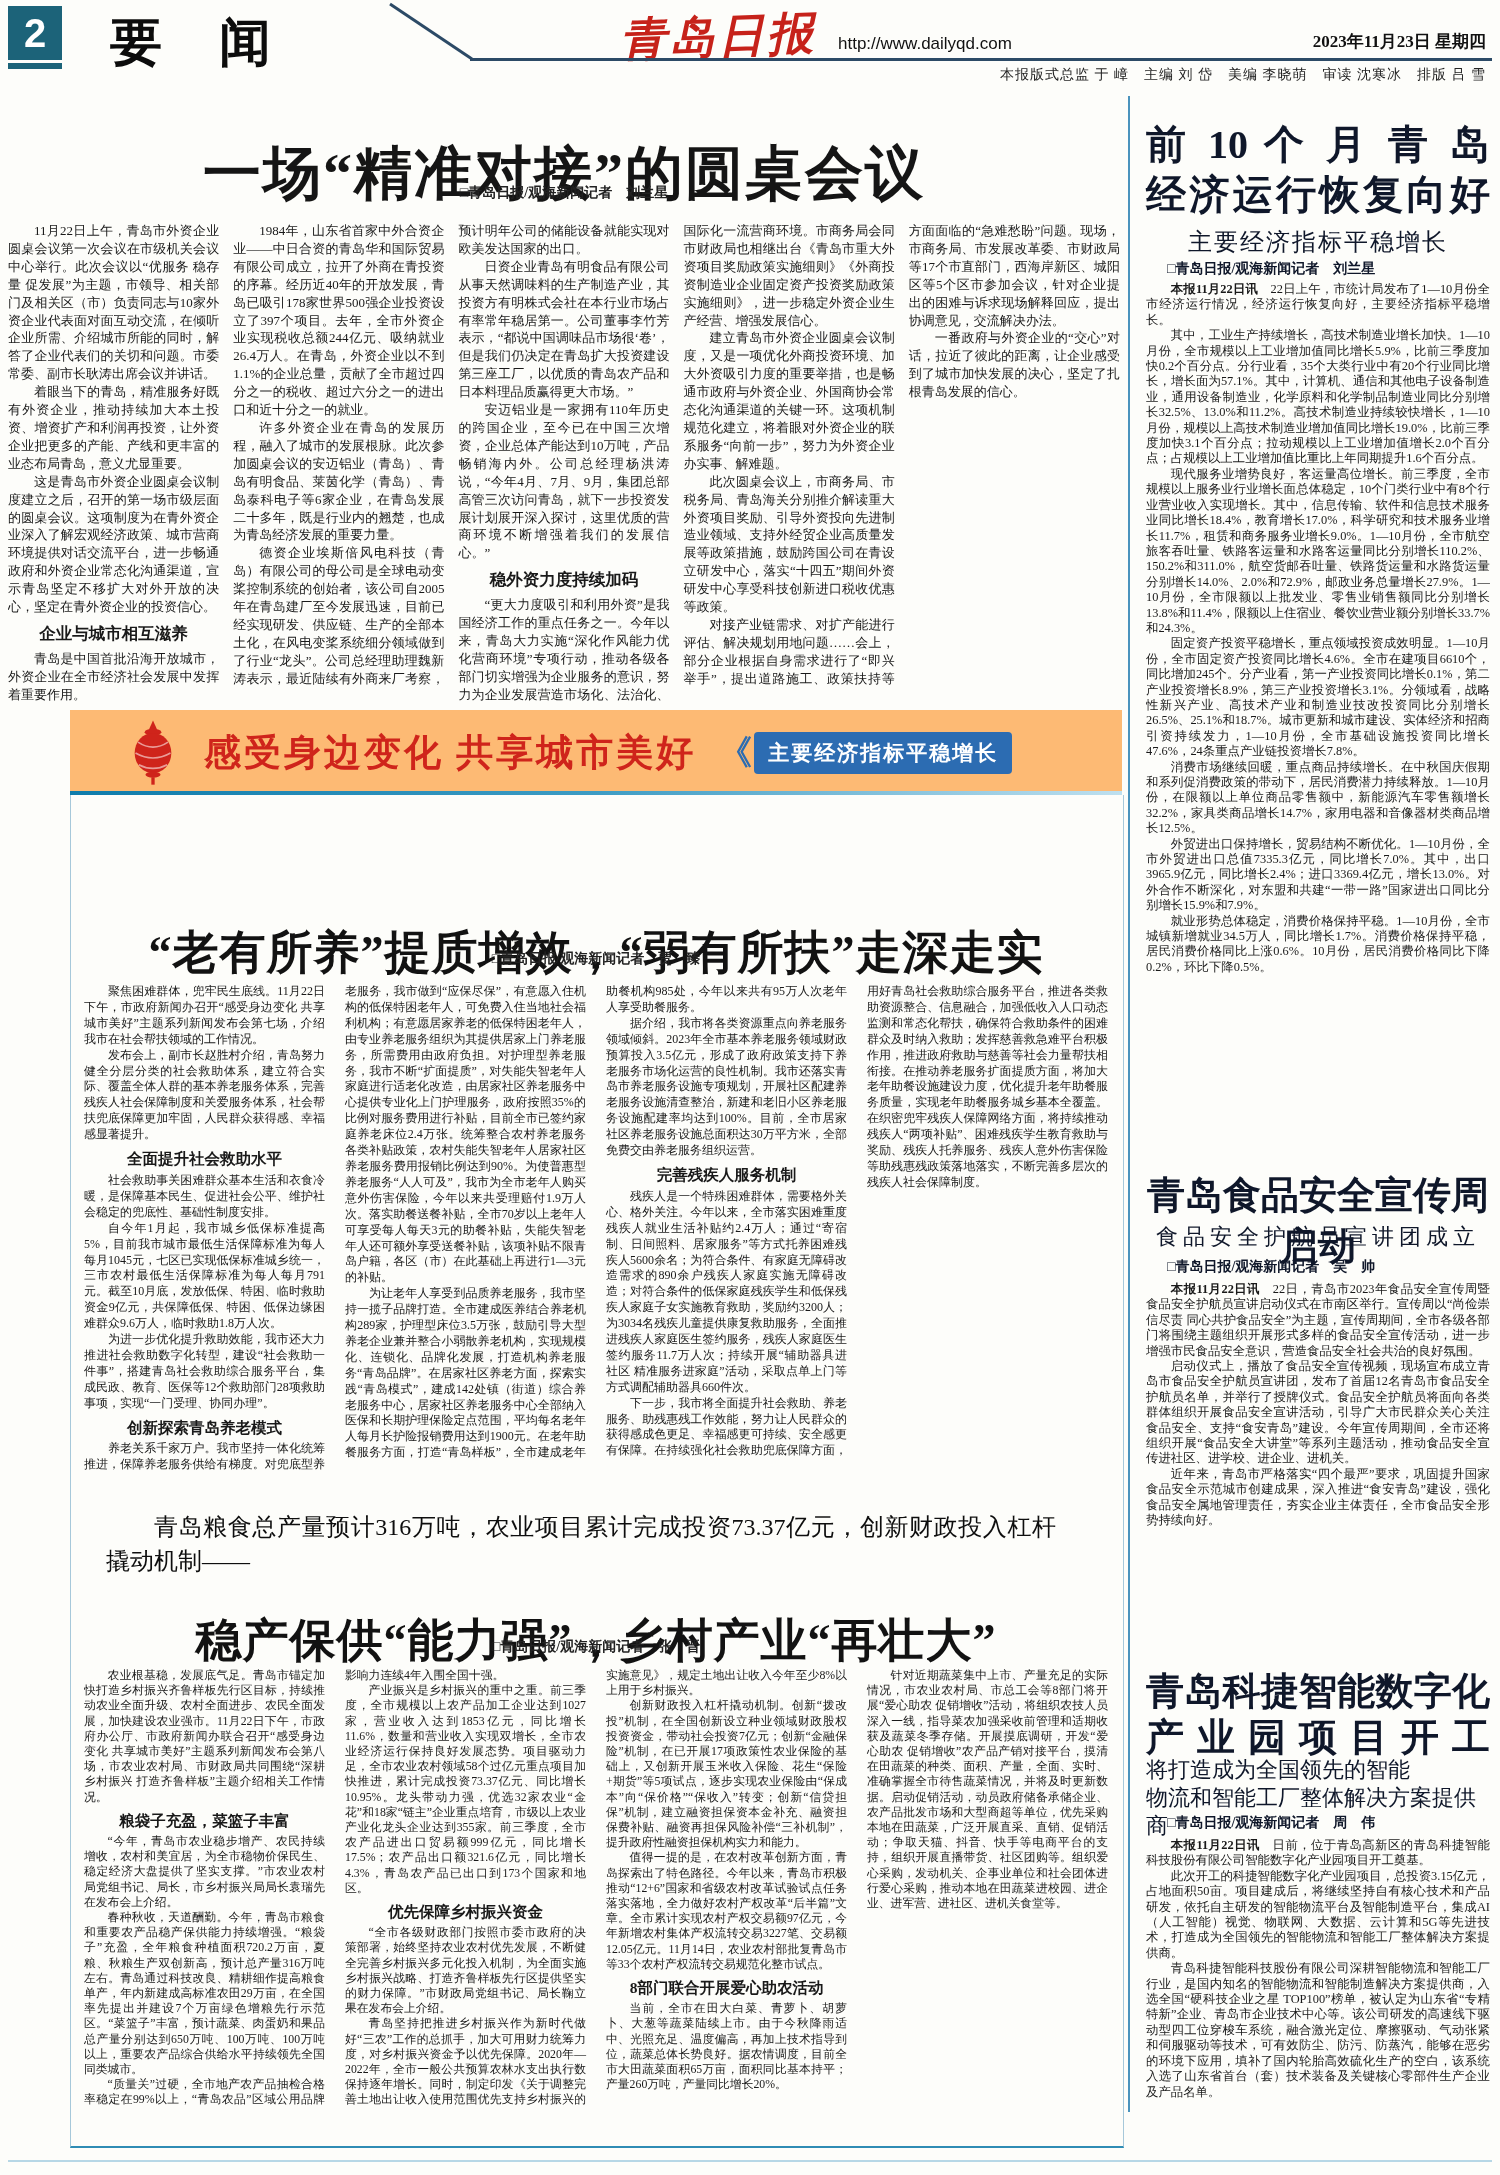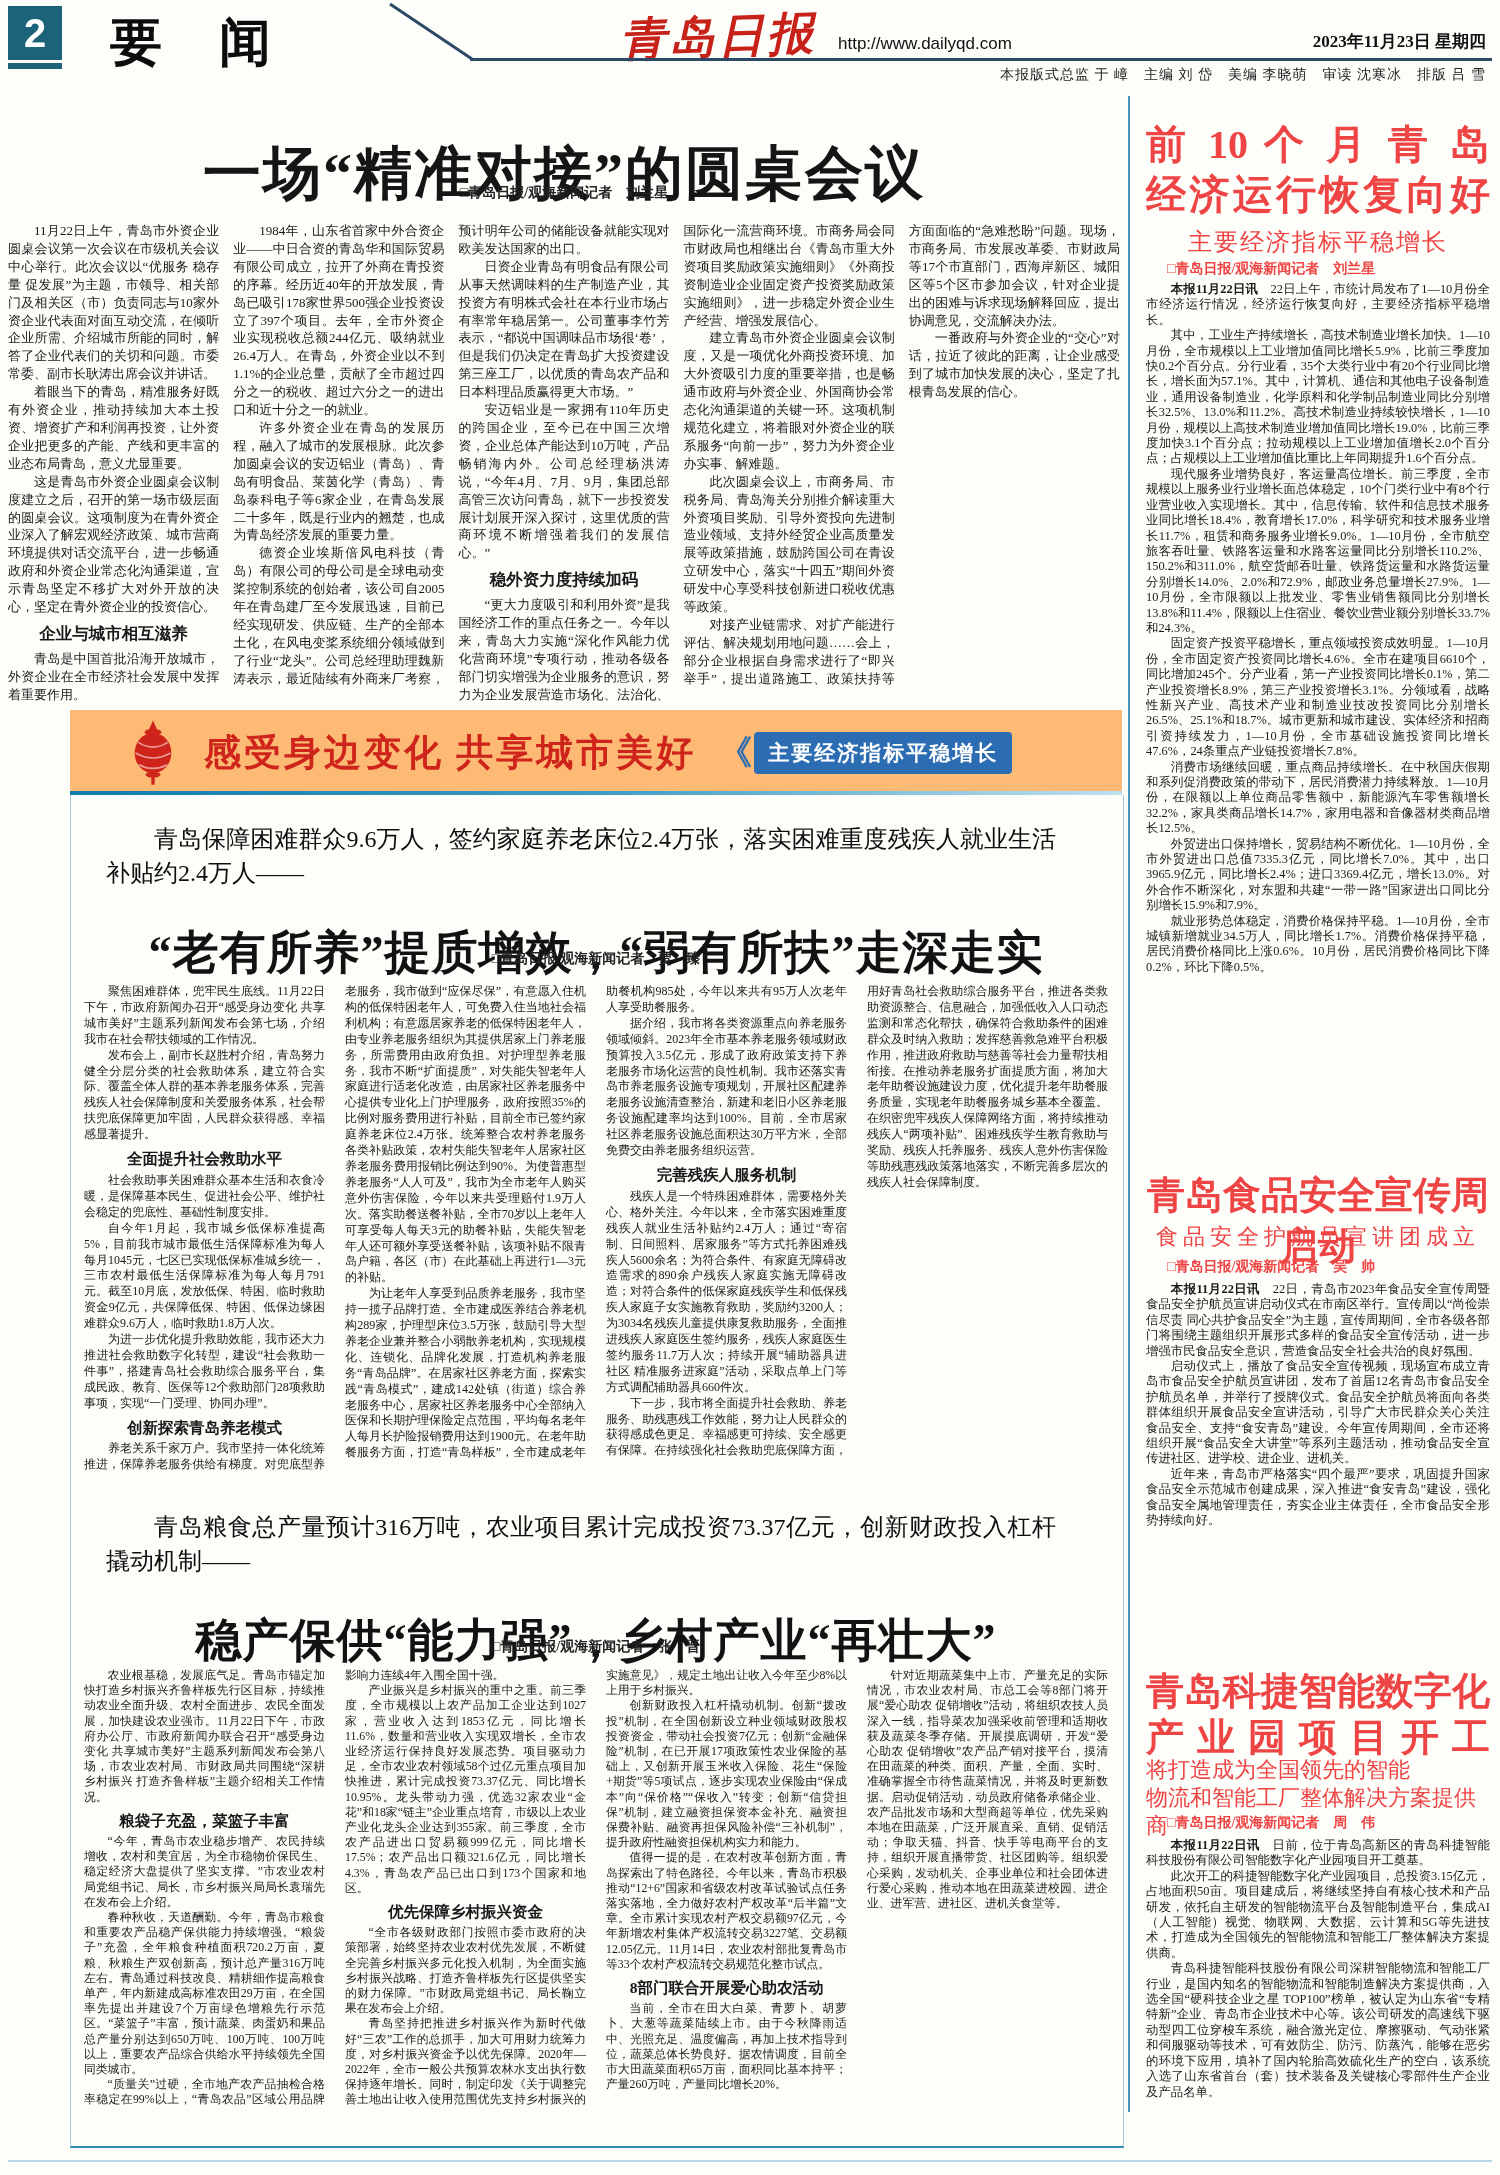--- a/index.html
+++ b/index.html
@@ -67,21 +67,21 @@
   .r-body{font-size:12.4px;line-height:15.4px;text-align:justify;overflow:hidden;position:absolute;left:1146px;width:344px;}
   .r1-body{top:282px;height:886px;}
   .r2-headline{top:1170px;font-size:38px;font-weight:900;text-align:center;}
   .r2-sub{top:1222px;font-size:22px;text-align:center;letter-spacing:5px;}
   .r2-byline{top:1258px;text-indent:1.5em;}
   .r2-body{top:1282px;height:308px;}
   .r3-headline{top:1668px;font-size:38px;line-height:46px;font-weight:900;}
   .r3-sub{top:1756px;font-size:22px;line-height:28px;text-align:left;}
   .r3-byline{top:1814px;text-indent:1.5em;}
   .r3-body{top:1838px;height:272px;}
-  .rhead{position:absolute;left:1146px;width:344px;color:#ef4444;}
+  .rhead{position:absolute;left:1146px;width:344px;color:#0f172a;}
   
   .bottom-rule-light{position:absolute;left:8px;top:2160px;width:1484px;height:2px;background:#b7d7e6;}
 </style>
 </head>
 <body>
 
 <div id="page">
 
   <div class="pagenum-box">
     <span>2</span>
@@ -132,21 +132,20 @@
       <rect x="28" y="70" width="4" height="9" fill="#cf241b"></rect>
     </svg>
     <div class="banner-title">感受身边变化 共享城市美好</div>
     <div class="banner-chevrons">《</div>
     <div class="banner-badge">主要经济指标平稳增长</div>
     <div class="banner-underline"></div>
   </div>
 
   <div class="theme-box"></div>
 
-  <div class="kicker m2-kicker">青岛保障困难群众9.6万人，签约家庭养老床位2.4万张，落实困难重度残疾人就业生活补贴约2.4万人——</div>
   <h2 class="big-headline m2-headline">“老有所养”提质增效，“弱有所扶”走深走实</h2>
   <div class="byline m2-byline">□青岛日报/观海新闻记者　贾　臻</div>
   <div class="article-cols m2-body">
       <p class="para">聚焦困难群体，兜牢民生底线。11月22日下午，市政府新闻办召开“感受身边变化 共享城市美好”主题系列新闻发布会第七场，介绍我市在社会帮扶领域的工作情况。</p>
       <p class="para">发布会上，副市长赵胜村介绍，青岛努力健全分层分类的社会救助体系，建立符合实际、覆盖全体人群的基本养老服务体系，完善残疾人社会保障制度和关爱服务体系，社会帮扶兜底保障更加牢固，人民群众获得感、幸福感显著提升。</p>
       <h3 class="col-subhead">全面提升社会救助水平</h3>
       <p class="para">社会救助事关困难群众基本生活和衣食冷暖，是保障基本民生、促进社会公平、维护社会稳定的兜底性、基础性制度安排。</p>
       <p class="para">自今年1月起，我市城乡低保标准提高5%，目前我市城市最低生活保障标准为每人每月1045元，七区已实现低保标准城乡统一，三市农村最低生活保障标准为每人每月791元。截至10月底，发放低保、特困、临时救助资金9亿元，共保障低保、特困、低保边缘困难群众9.6万人，临时救助1.8万人次。</p>
       <p class="para">为进一步优化提升救助效能，我市还大力推进社会救助数字化转型，建设“社会救助一件事”，搭建青岛社会救助综合服务平台，集成民政、教育、医保等12个救助部门28项救助事项，实现“一门受理、协同办理”。</p>
       <h3 class="col-subhead">创新探索青岛养老模式</h3>

